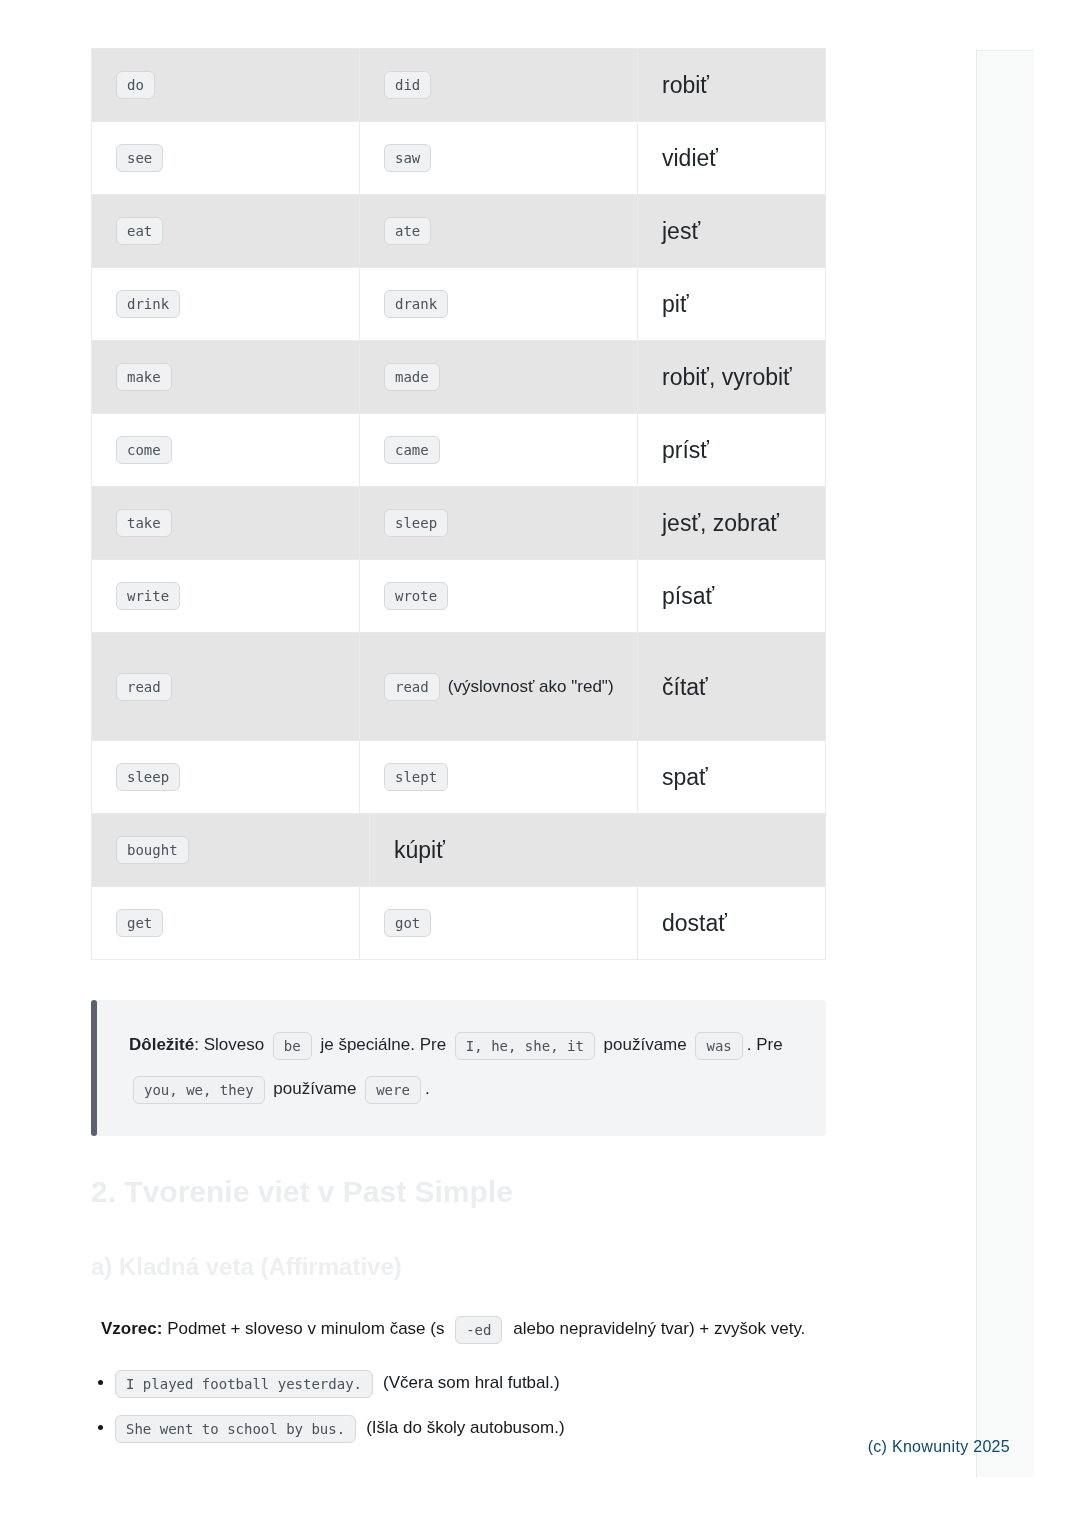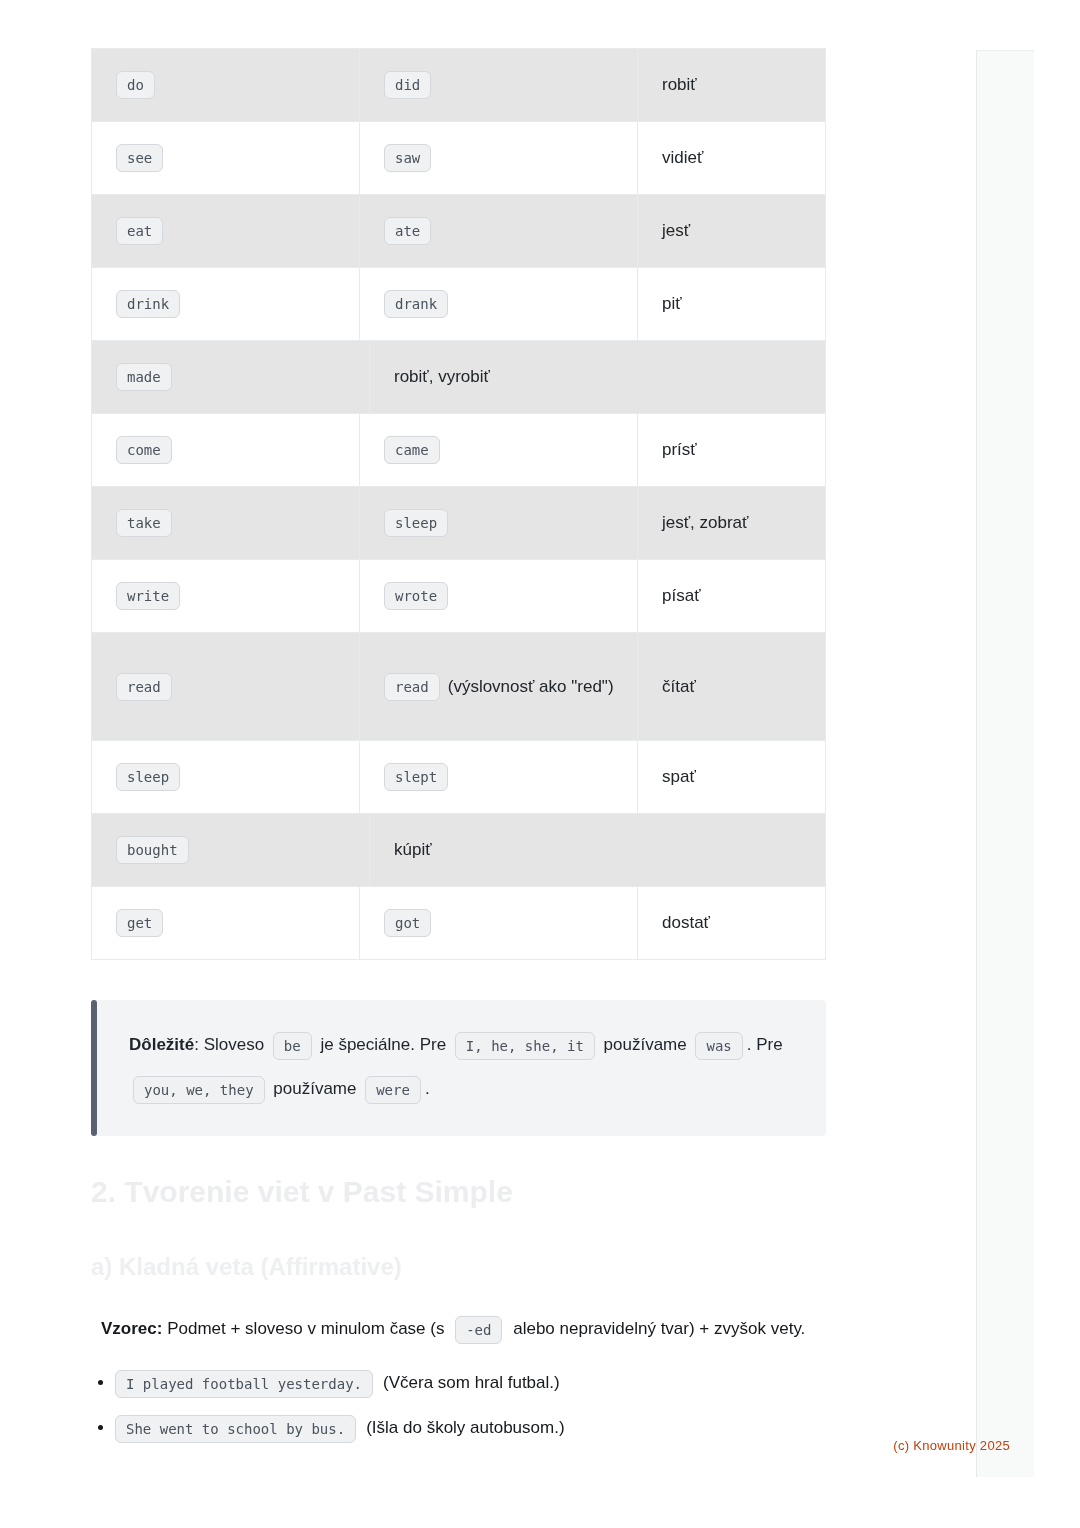--- a/index.html
+++ b/index.html
@@ -15,21 +15,21 @@
 
   
   .vtable{border:1px solid #e8ebee;border-top:1px solid #e8ebee;background:#fff;}
   .trow{display:flex;border-bottom:1px solid #e8ebee;min-height:72px;align-items:center;}
   .trow:last-child{border-bottom:none;}
   .trow.odd{background:#e5e5e5;}
   .trow.tall{min-height:107px;}
   .tcell{box-sizing:border-box;padding:10px 16px 10px 24px;line-height:30px;}
   .c1{width:268px;border-right:1px solid #e8ebee;align-self:stretch;display:flex;align-items:center;}
   .c2{width:278px;border-right:1px solid #e8ebee;align-self:stretch;display:flex;align-items:center;flex-wrap:wrap;}
-  .c3{flex:1;font-size:17px;color:#20262c;}
+  .c3{flex:1;font-size:23px;color:#20262c;}
   .chip{
     display:inline-block;background:#eff1f3;border:1px solid #d5d9dd;border-radius:6px;
     padding:2px 10px;font-family:"DejaVu Sans Mono", monospace;font-size:14px;
     color:#4a525c;line-height:22px;white-space:nowrap;vertical-align:middle;
   }
   .pastnote{font-size:17px;color:#20262c;margin-left:8px;line-height:30px;}
 
   
   .callout{
     margin-top:40px;background:#f3f4f6;border-radius:4px;position:relative;
@@ -47,21 +47,21 @@
 
   .formula{margin:28px 10px 0;font-size:17px;line-height:38px;color:#15191d;}
   .formula b{font-weight:bold;}
   .formula .chip{margin:0 6px;}
 
   ul.examples{margin:22px 0 0;padding-left:24px;}
   ul.examples li{margin-bottom:17px;font-size:17px;color:#15191d;line-height:26px;}
   ul.examples .chip{margin-right:10px;}
 
   .copyright{
-    position:absolute;right:70px;top:1438px;font-size:13px;color:#c2410c;z-index:2;
+    position:absolute;right:70px;top:1438px;font-size:16px;color:#0c4a6e;z-index:2;
     letter-spacing:0.3px;
   }
 </style>
 </head>
 <body>
 
 <div class="page-edge"></div>
 
 <div class="content">
 
@@ -96,20 +96,23 @@
     <div class="trow">
       <div class="tcell c1">
           <span class="chip">drink</span>
         </div>
       <div class="tcell c2">
           <span class="chip">drank</span>
         </div>
       <div class="tcell c3">piť</div>
     </div>
     <div class="trow odd">
+      <div class="tcell c1">
+          <span class="chip">make</span>
+        </div>
       <div class="tcell c2">
           <span class="chip">made</span>
         </div>
       <div class="tcell c3">robiť, vyrobiť</div>
     </div>
     <div class="trow">
       <div class="tcell c1">
           <span class="chip">come</span>
         </div>
       <div class="tcell c2">

